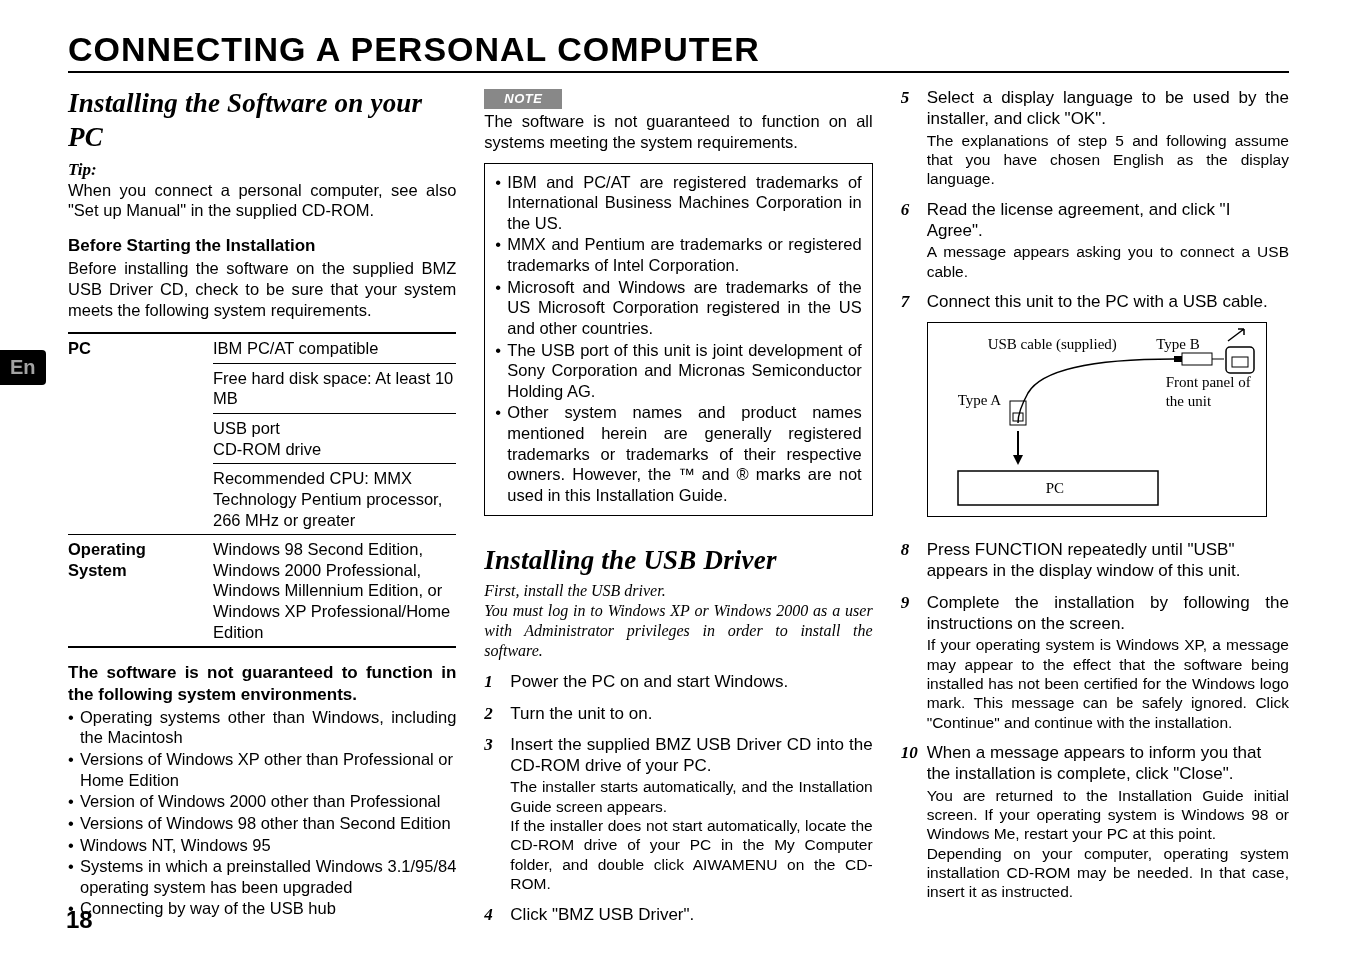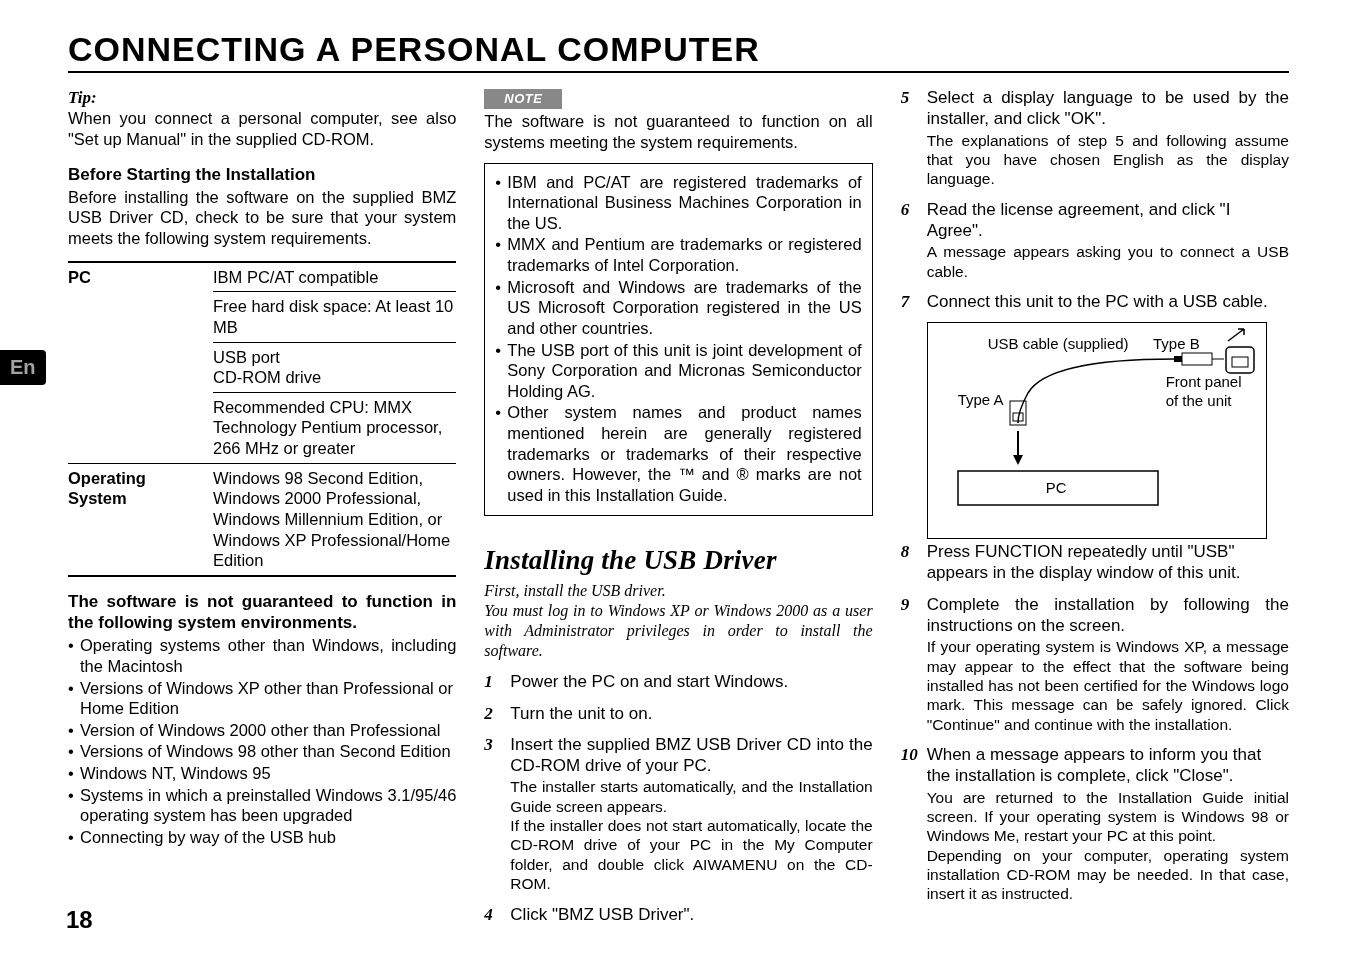--- a/index.html
+++ b/index.html
@@ -162,45 +162,46 @@
     font-size: 17px;
   }
   .step-sub {
     font-family: "Helvetica Neue", Helvetica, Arial, sans-serif;
     font-size: 15.5px;
     text-align: justify;
     margin-top: 1px;
   }
   .diagram {
     border: 1px solid #000;
-    margin: 8px 0 2px 26px;
+    margin: 8px 0 22px 26px;
     width: 340px;
-    height: 217px;
+    height: 195px;
     position: relative;
-    font-family: Liberation Sans, sans-serif;
+    font-family: Liberation Serif, serif;
     font-size: 15px;
   }
   .page-num {
     position: absolute;
     left: 66px;
     bottom: 20px;
     font-weight: bold;
     font-size: 24px;
   }
 </style>
 </head>
 <body>
 
 <div class="lang-tab">En</div>
 
 <h1 class="page-title">CONNECTING A PERSONAL COMPUTER</h1>
 
 <div class="columns">
 
   <div class="col">
+    <div class="h2">Installing the Software on your PC</div>
     <div class="tip-label">Tip:</div>
     <div class="para-cond" style="margin-bottom:14px;">When you connect a personal computer, see also "Set up Manual" in the supplied CD-ROM.</div>
 
     <div class="bold-head">Before Starting the Installation</div>
     <div class="para-cond">Before installing the software on the supplied BMZ USB Driver CD, check to be sure that your system meets the following system requirements.</div>
 
     <div class="sys-table">
       <div class="sys-row">
         <div class="sys-label">PC</div>
         <div class="sys-cells">
@@ -219,21 +220,21 @@
       </div>
     </div>
 
     <div class="bold-head" style="text-align:justify;">The software is not guaranteed to function in the following system environments.</div>
     <ul class="bullets">
       <li>Operating systems other than Windows, including the Macintosh</li>
       <li style="text-align:left;">Versions of Windows XP other than Professional or Home Edition</li>
       <li style="text-align:left;">Version of Windows 2000 other than Professional</li>
       <li style="text-align:left;">Versions of Windows 98 other than Second Edition</li>
       <li style="text-align:left;">Windows NT, Windows 95</li>
-      <li>Systems in which a preinstalled Windows 3.1/95/46 operating system has been upgraded</li>
+      <li>Systems in which a preinstalled Windows 3.1/95/84 operating system has been upgraded</li>
       <li style="text-align:left;">Connecting by way of the USB hub</li>
     </ul>
   </div>
 
   <div class="col">
     <div class="note-badge">NOTE</div>
     <div class="para-cond" style="margin-bottom:4px;">The software is not guaranteed to function on all systems meeting the system requirements.</div>
 
     <div class="frame-box">
       <ul class="bullets">

